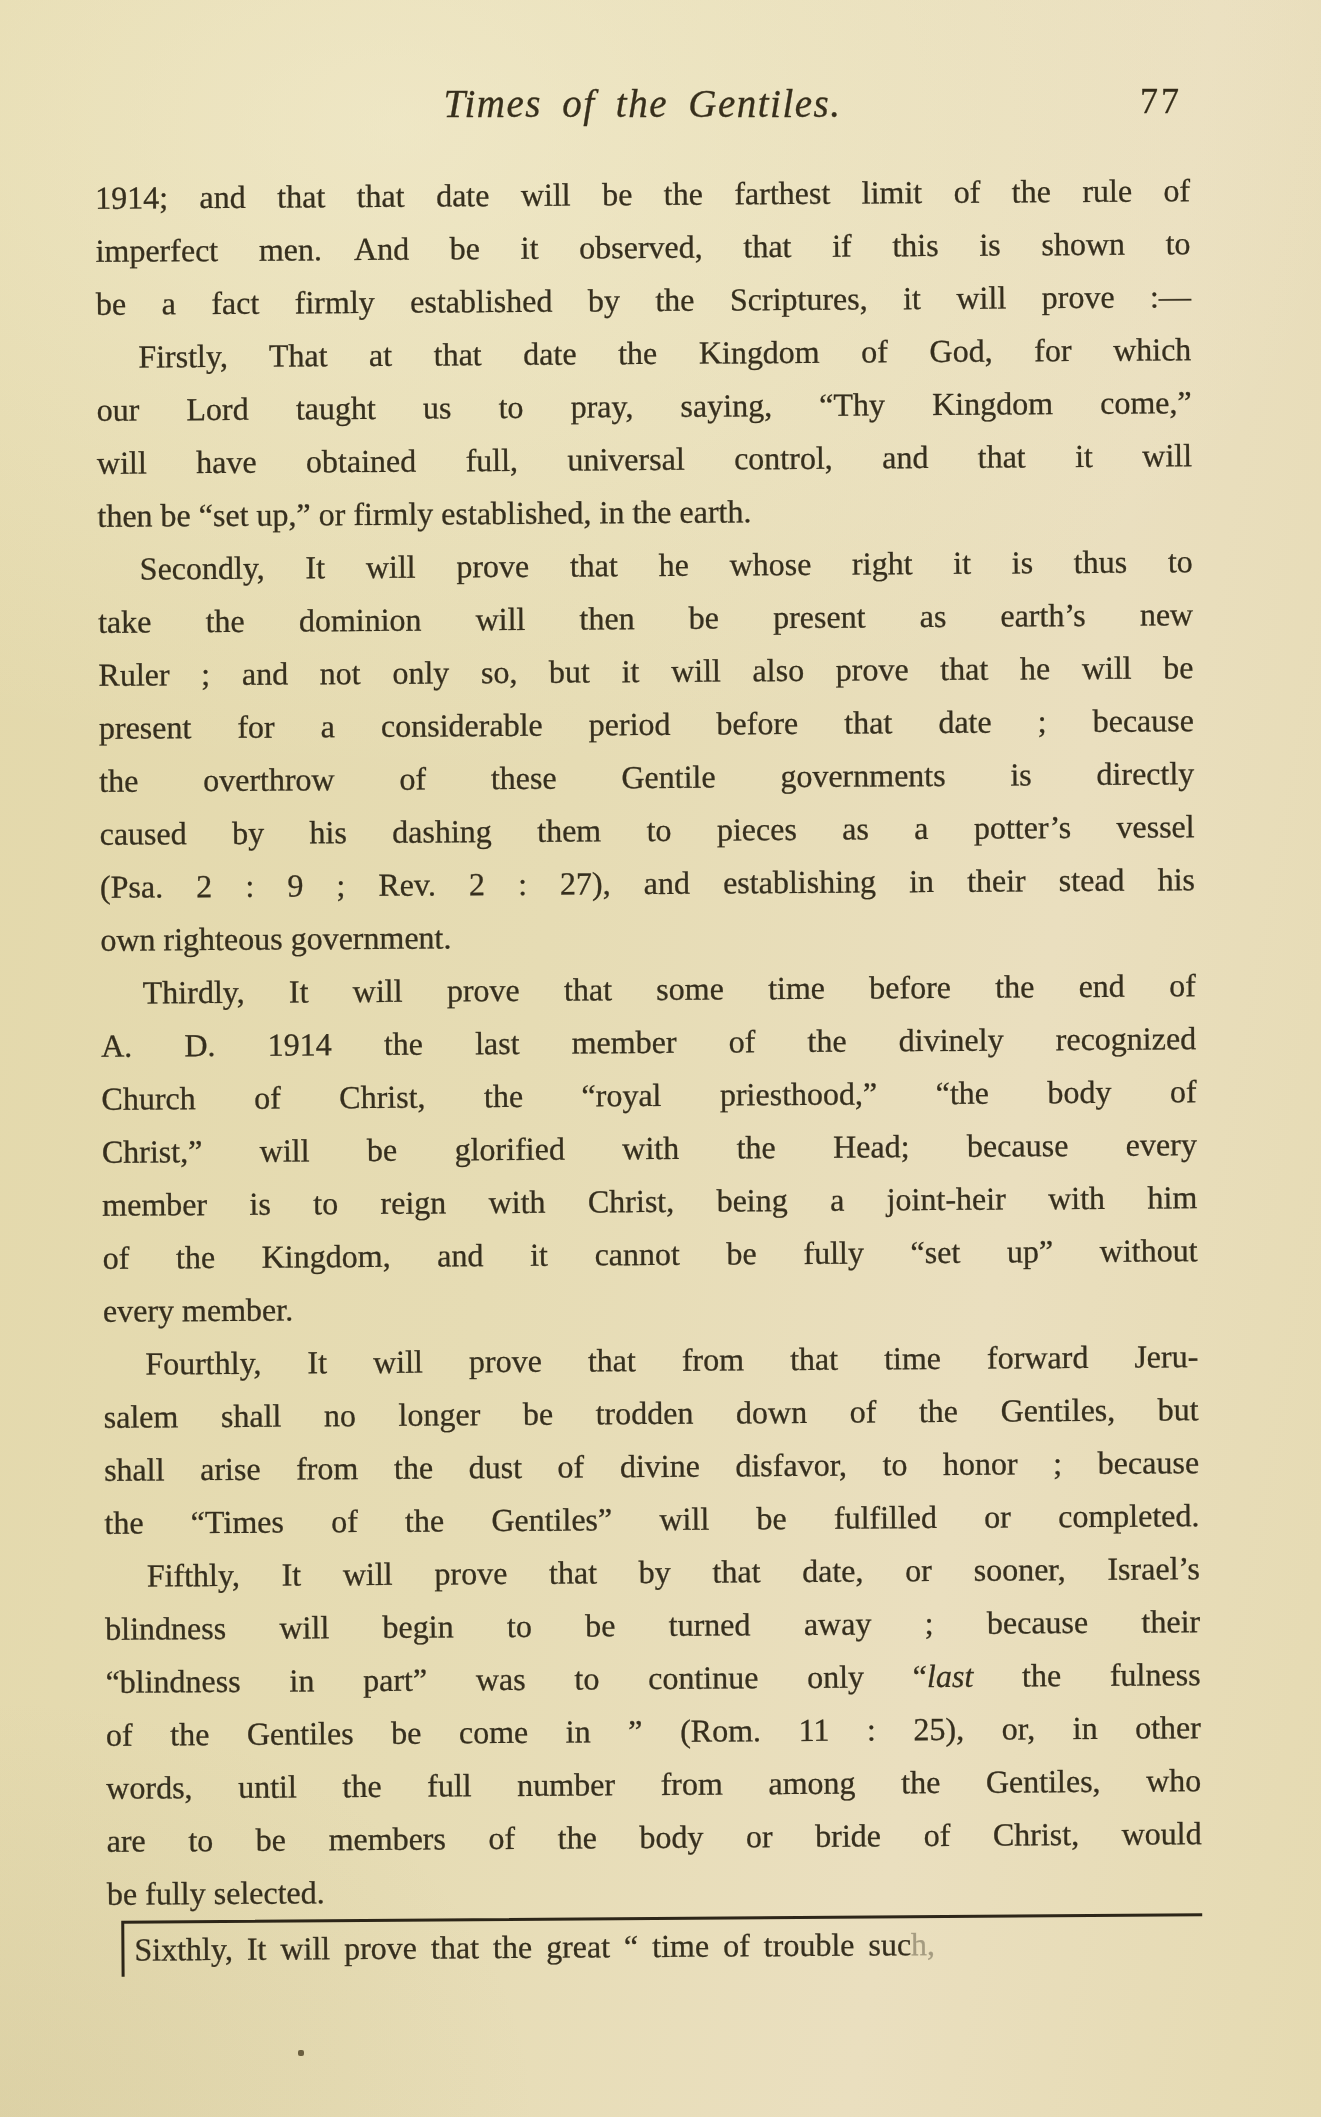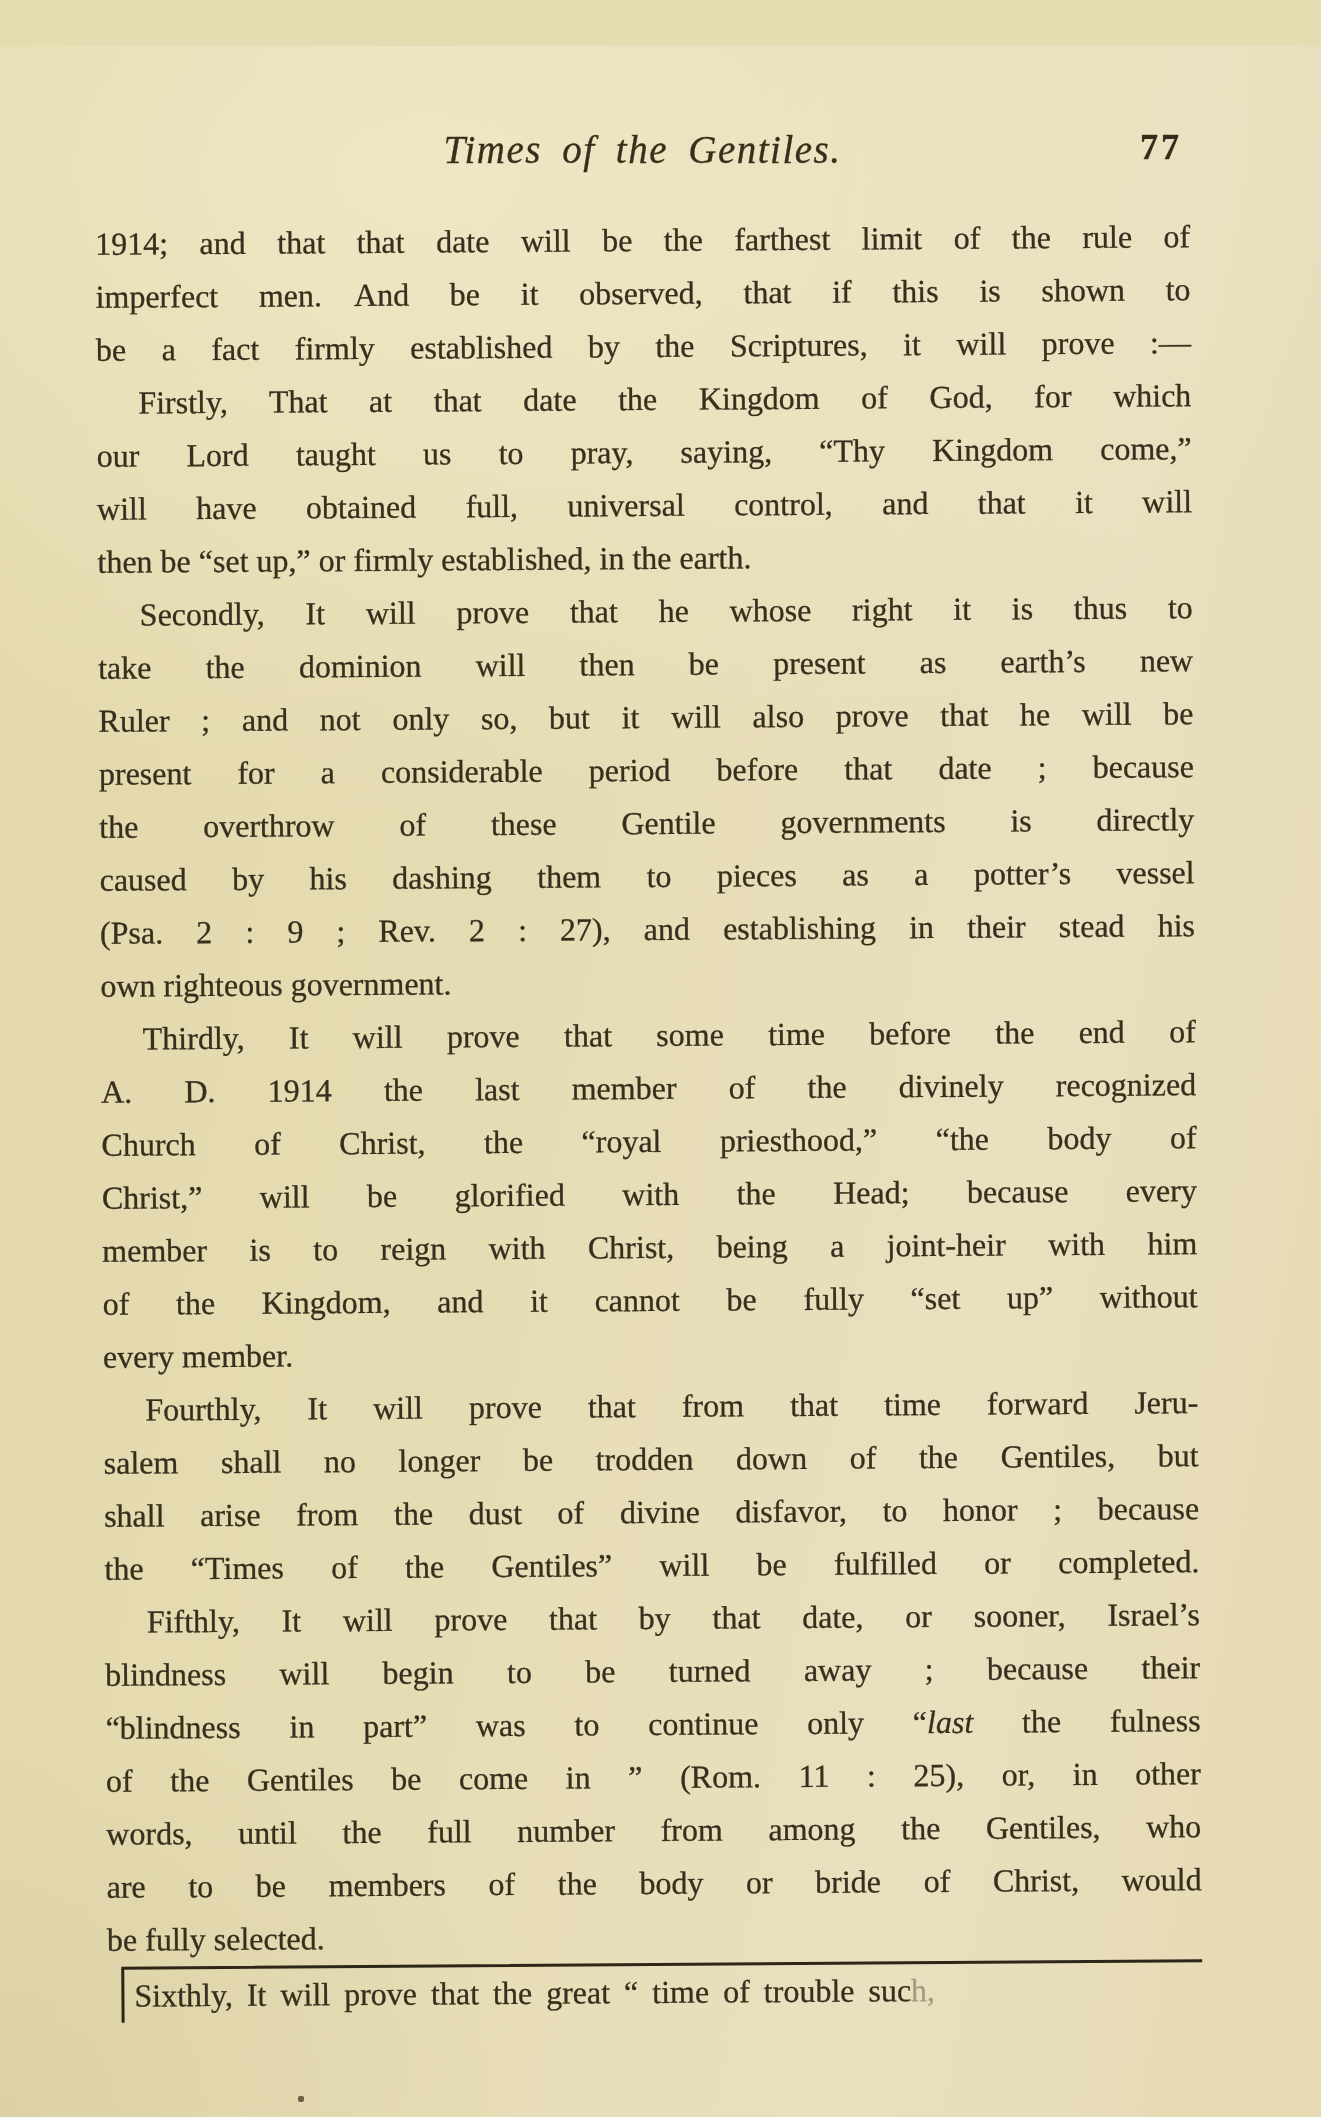--- a/index.html
+++ b/index.html
@@ -9,35 +9,34 @@
     overflow: hidden;
     font-family: "Liberation Serif", "DejaVu Serif", serif;
     background: #e6dcb2;
   }
   .page {
     position: absolute; inset: 0;
     background:
       radial-gradient(ellipse 1500px 1000px at 30% 6%, rgba(250,245,222,0.45), rgba(250,245,222,0) 65%),
       radial-gradient(ellipse 900px 700px at 0% 100%, rgba(160,145,95,0.12), rgba(160,145,95,0) 60%),
       linear-gradient(100deg, #e3d8aa 0%, #e6dcb4 42%, #eadfbf 72%, #e5dab1 100%);
-    margin-top: 46px;
   }
   .head-row {
     position: absolute; left: 95px; top: 78px; width: 1095px; height: 52px;
     color: #372f1c;
   }
   .head-title {
     display: block; text-align: center;
     font-style: italic; font-size: 39px; line-height: 52px;
     word-spacing: 9px; letter-spacing: 1.5px;
     -webkit-text-stroke: 0.35px rgba(55,47,28,0.9);
   }
   .page-number {
     position: absolute; left: 1140px; top: 80px;
-    font-size: 36px; font-weight: bold; letter-spacing: 3px;
+    font-size: 36px; font-weight: normal; letter-spacing: 3px;
     color: #342c1a;
     -webkit-text-stroke: 0.3px rgba(52,44,26,0.9);
   }
   .text-block {
     position: absolute; left: 95px; top: 168px; width: 1095px;
     font-size: 32px; line-height: 53px;
     color: #362f1e;
     -webkit-text-stroke: 0.35px rgba(54,47,30,0.85);
     transform: rotate(-0.4deg);
     transform-origin: top center;

